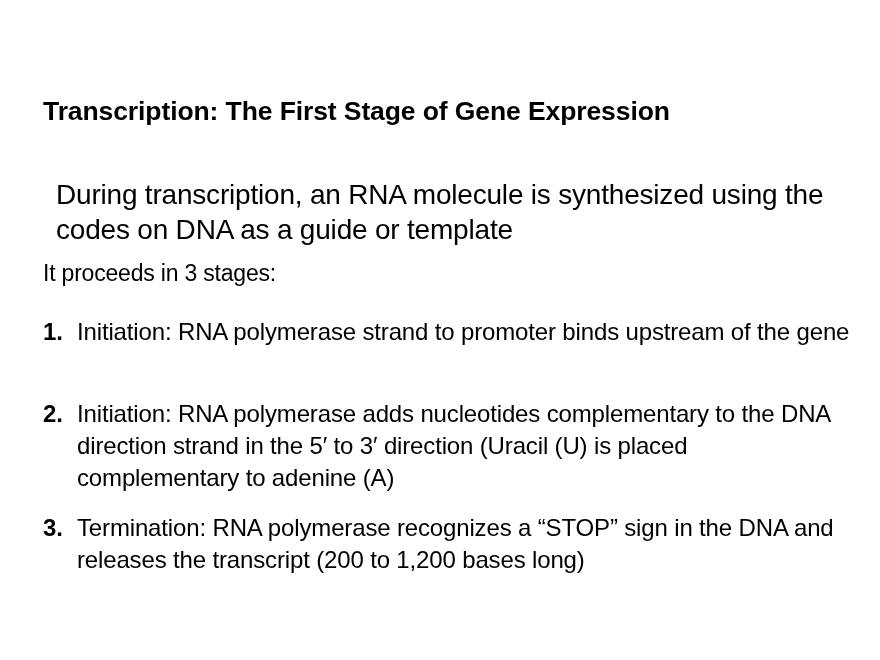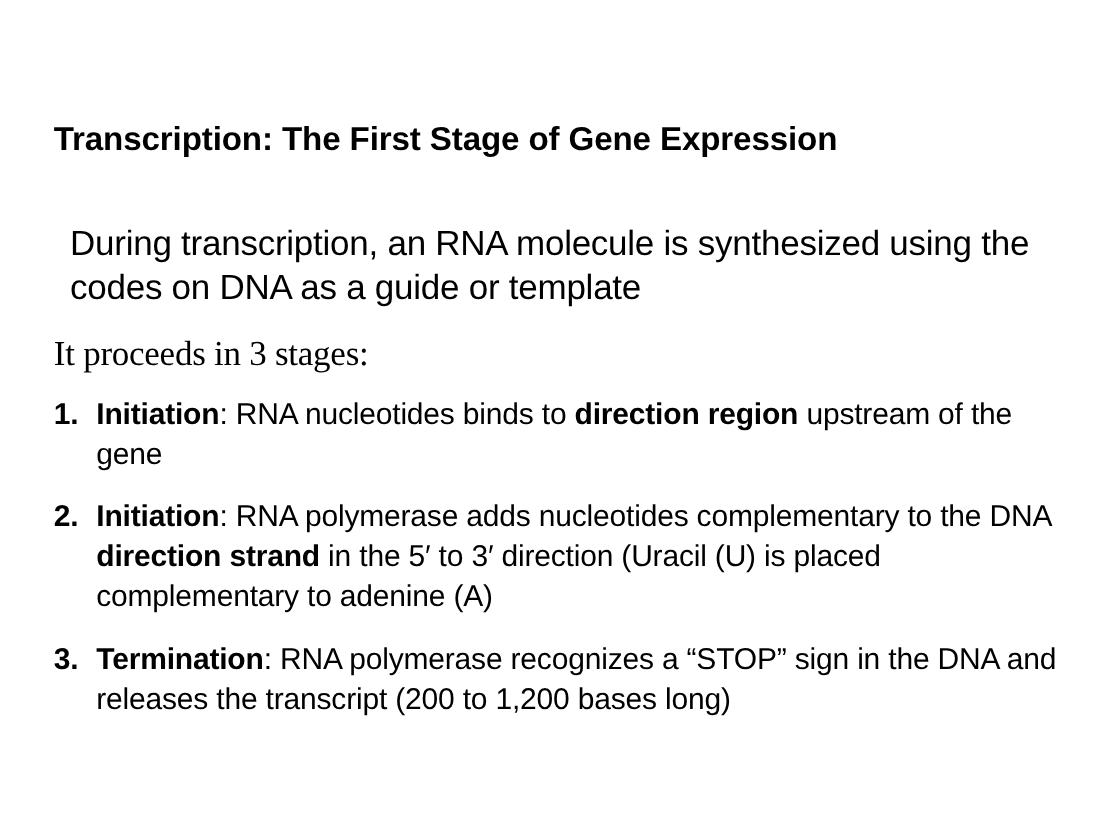--- a/index.html
+++ b/index.html
@@ -35,26 +35,25 @@
       left: 56px;
       top: 129px;
       width: 800px;
       font-size: 28px;
       line-height: 35px;
       letter-spacing: -0.2px;
     }
     .stages-lead {
       position: absolute;
       left: 43px;
-      top: 218px;
-      font-size: 28px;
+      top: 208px;
+      font-size: 23px;
       line-height: 35px;
       white-space: nowrap;
       letter-spacing: -0.2px;
-      font-family: Liberation Serif, serif;
     }
     .stage-list {
       position: absolute;
       left: 43px;
       top: 0;
       width: 810px;
       margin: 0;
       padding: 0;
       list-style: none;
     }
@@ -69,21 +68,21 @@
     .stage .num {
       position: absolute;
       left: 0;
       top: 0;
       font-weight: bold;
     }
     .stage .text {
       display: block;
       margin-left: 34px;
     }
-    .stage b { font-weight: bold; }
+    .stage b { font-weight: normal; }
     .stage-1 { top: 268px; }
     .stage-2 { top: 350px; }
     .stage-3 { top: 464px; }
     .accent-rule {
       position: absolute;
       left: 0;
       top: 636px;
       width: 880px;
       height: 5px;
       background: #FBB017;
@@ -96,21 +95,21 @@
 
   <div class="title">Transcription: The First Stage of Gene Expression</div>
 
   <div class="intro">During transcription, an RNA molecule is synthesized using the codes on DNA as a guide or template</div>
 
   <div class="stages-lead">It proceeds in 3 stages:</div>
 
   <ol class="stage-list">
     <li class="stage stage-1">
       <span class="num">1.</span>
-      <span class="text"><b>Initiation</b><span>: </span><span>RNA nucleotides binds to </span><b>direction region</b><span> upstream of the gene</span></span>
+      <span class="text"><b>Initiation</b><span>: </span><span>RNA polymerase strand to </span><b>promoter binds</b><span> upstream of the gene</span></span>
     </li>
 
     <li class="stage stage-2">
       <span class="num">2.</span>
       <span class="text"><b>Initiation</b><span>: </span><span>RNA polymerase adds nucleotides complementary to the DNA </span><b>direction strand</b><span> in the 5′ to 3′ direction (Uracil (U) is placed complementary to adenine (A)</span></span>
     </li>
 
     <li class="stage stage-3">
       <span class="num">3.</span>
       <span class="text"><b>Termination</b><span>: </span><span>RNA polymerase recognizes a “STOP” sign in the DNA and releases the transcript (200 to 1,200 bases long)</span></span>

